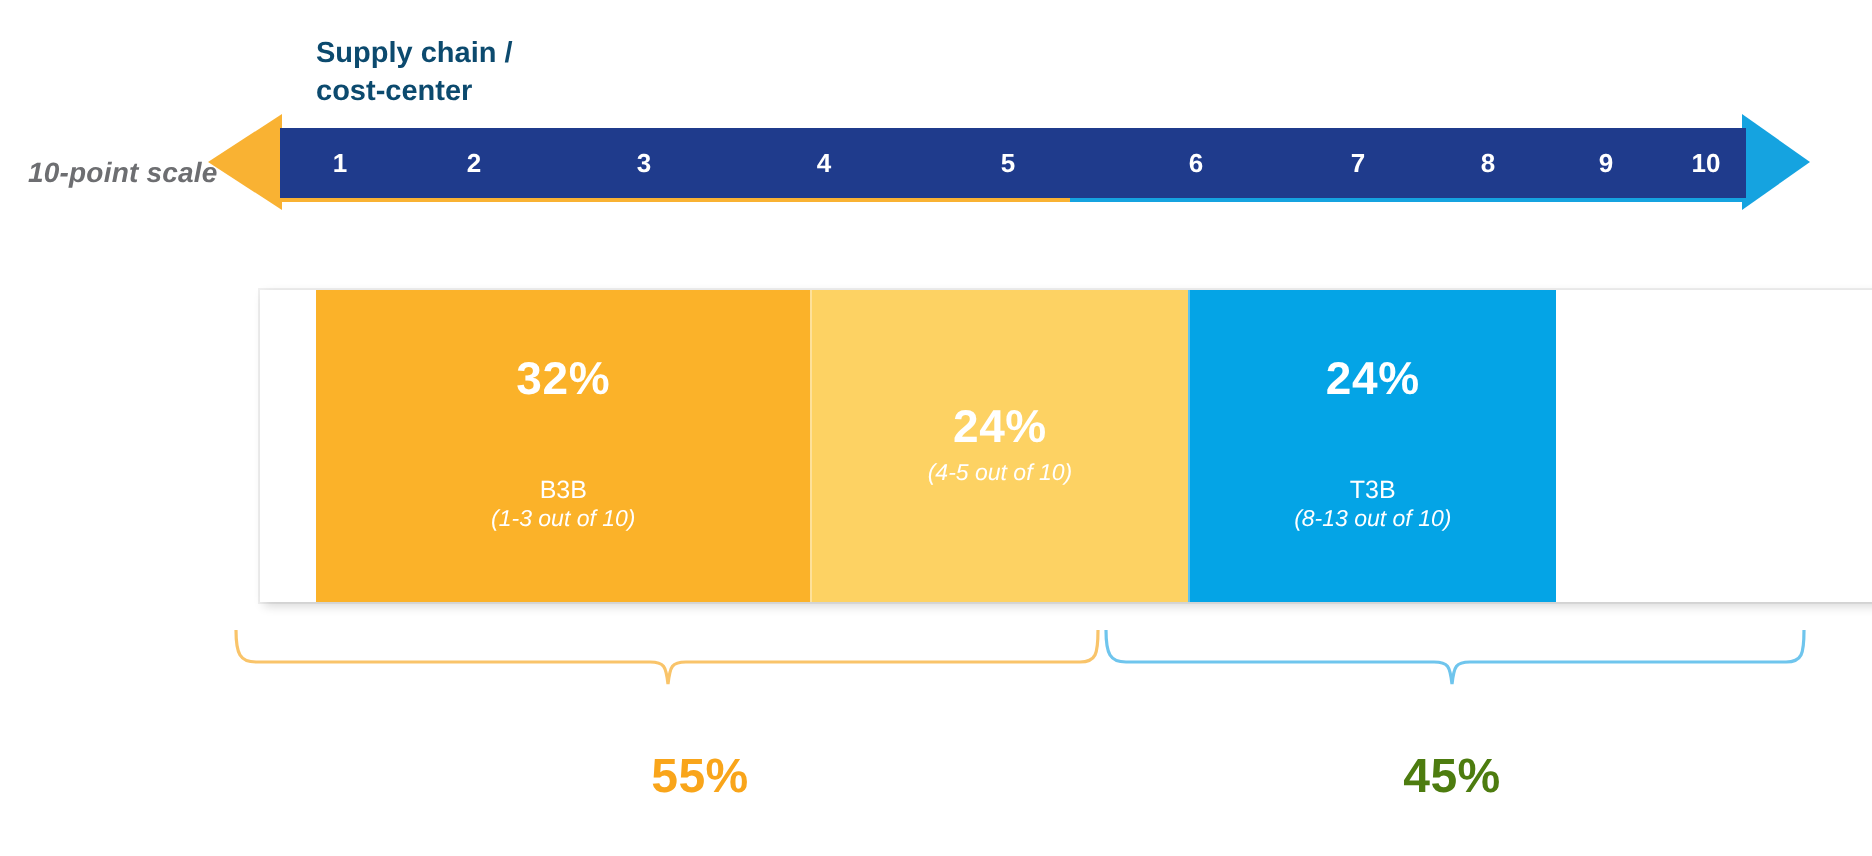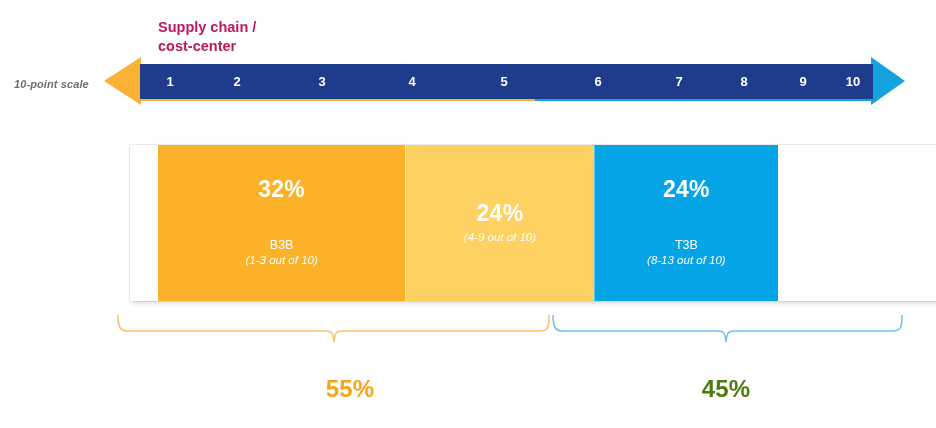--- a/index.html
+++ b/index.html
@@ -17,32 +17,32 @@
     height: 428px;
     background: #ffffff;
     overflow: hidden;
   }
 
   
   .scale-caption {
     position: absolute;
     left: 14px;
     top: 78px;
-    font-size: 11px;
+    font-size: 14px;
     font-style: italic;
     font-weight: 700;
     color: #6d6e71;
     letter-spacing: .1px;
     white-space: nowrap;
   }
   .axis-label {
     position: absolute;
     font-size: 14.5px;
     font-weight: 700;
-    color: #be185d;
+    color: #0c4a6e;
     line-height: 19px;
     white-space: pre-line;
   }
   .axis-label.left  { left: 158px; top: 18px; }
   .axis-label.right { left: 765px; top: 18px; }
 
   .scale-bar {
     position: absolute;
     left: 140px;
     top: 64px;
@@ -191,21 +191,21 @@
   <div class="underline-r"></div>
 
   <div class="stack">
     <div class="seg" style="width:31.5%;background:#fbb229">
       <span class="pct">32%</span>
       <span class="tag">B3B</span>
       <span class="range">(1-3 out of 10)</span>
     </div>
     <div class="seg" style="width:24%;background:#fdd263">
       <span class="pct">24%</span>
-      <span class="range">(4-9 out of 10)</span>
+      <span class="range">(4-5 out of 10)</span>
     </div>
     <div class="seg" style="width:23.5%;background:#04a4e6">
       <span class="pct">24%</span>
       <span class="tag">T3B</span>
       <span class="range">(8-13 out of 10)</span>
     </div>
   </div>
 
   <svg class="brace-svg" viewBox="0 0 936 428">
     <path fill="none" stroke="#f9c46a" stroke-width="1.6" d="M118,315 C118,327 120,331 128,331 L325,331 C332,331 333,333 334,342

